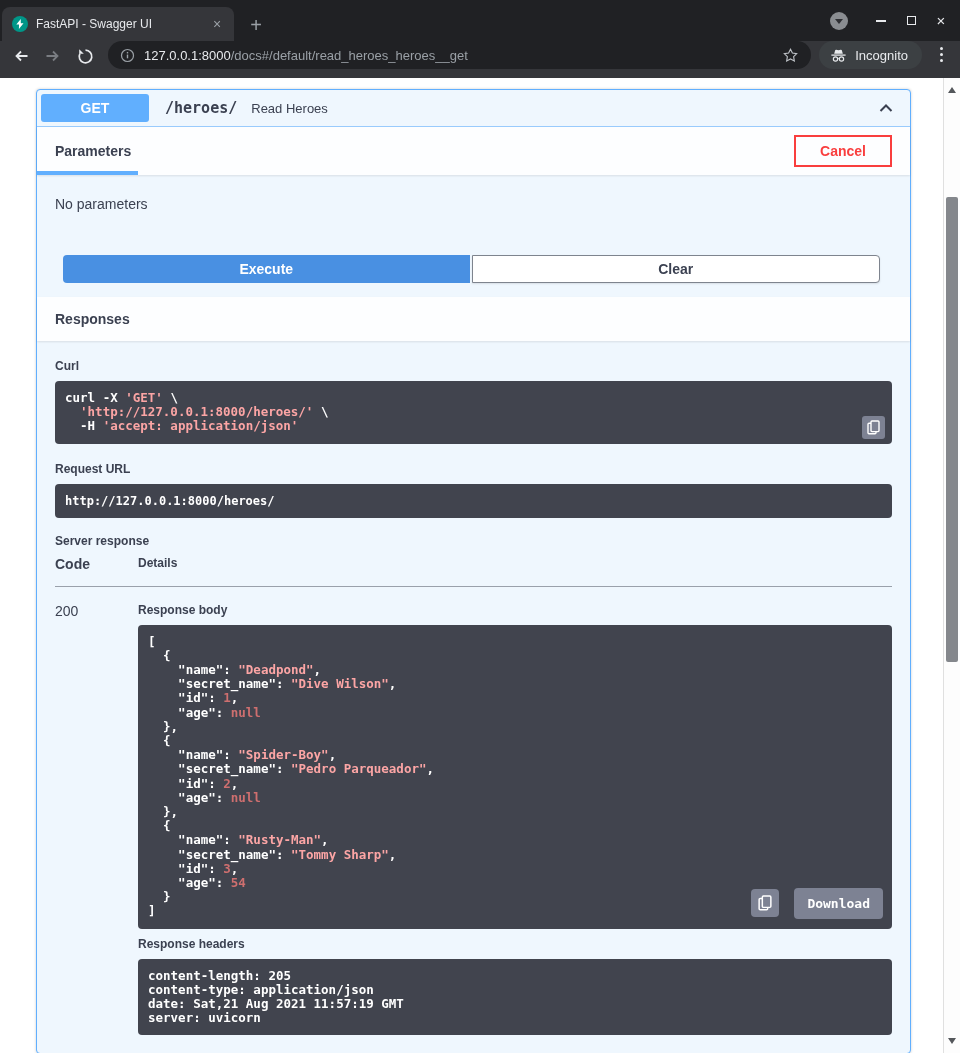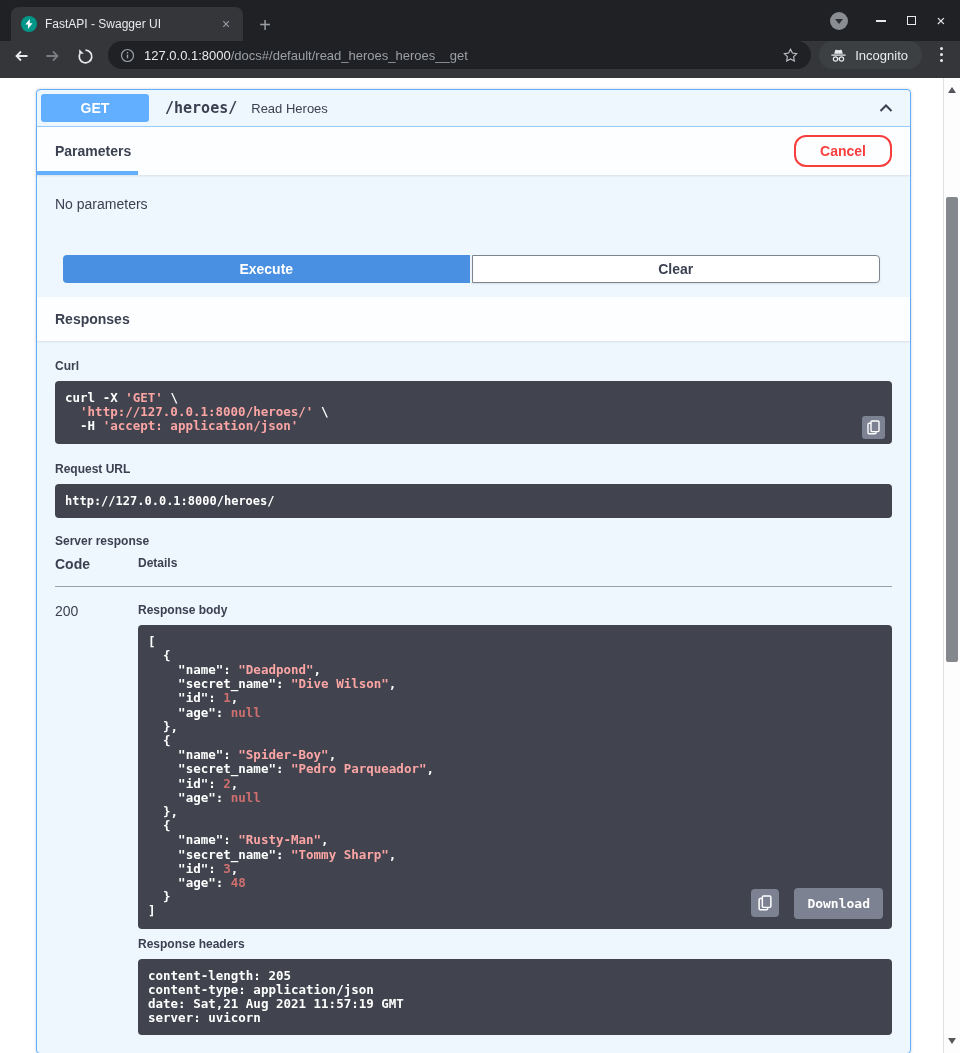--- a/index.html
+++ b/index.html
@@ -3,21 +3,21 @@
 <meta charset="utf-8">
 <style>
   * { box-sizing: border-box; margin: 0; padding: 0; }
   html, body { width: 960px; height: 1053px; overflow: hidden; }
   body { font-family: "Liberation Sans", sans-serif; background: #fff; }
 
   
   .chrome-top { background: #202124; }
   .tabstrip { height: 41px; position: relative; display: flex; align-items: flex-end; }
   .tab { width: 232px; height: 34px; background: #35363a; border-radius: 8px 8px 0 0;
-         margin-left: 11px; display: flex; align-items: center; padding: 0 8px 0 10px; gap: 8px; }
+         margin-left: 2px; display: flex; align-items: center; padding: 0 8px 0 10px; gap: 8px; }
   .favicon { width: 16px; height: 16px; border-radius: 50%; background: #009688;
              display: flex; align-items: center; justify-content: center; flex: none; }
   .tab-title { color: #e8eaed; font-size: 12px; white-space: nowrap; overflow: hidden; flex: 1; }
   .tab-close { color: #9aa0a6; font-size: 14px; width: 18px; height: 18px; display: flex;
                align-items: center; justify-content: center; border-radius: 50%; flex: none; cursor: default; }
   .newtab { color: #9aa0a6; font-size: 20px; width: 28px; height: 28px; display: flex;
             align-items: center; justify-content: center; margin: 0 0 2px 8px; }
   .tabstrip-right { position: absolute; right: 4px; top: 0; height: 41px; display: flex; align-items: center; }
   .tab-search { width: 18px; height: 18px; border-radius: 50%; background: #8a8d91;
                 display: flex; align-items: center; justify-content: center; margin-right: 18px; }
@@ -67,21 +67,21 @@
           color: #3b4151; margin-left: 8px; }
   .summary-desc { font-size: 13px; color: #3b4151; margin-left: 6px; }
   .collapse { margin-left: auto; display: flex; background: none; border: none; }
 
   .section-header { background: rgba(255,255,255,.85); padding: 8px 18px; display: flex; align-items: center;
                     justify-content: space-between; box-shadow: 0 1px 2px rgba(0,0,0,.1);
                     position: relative; min-height: 44px; }
   .tab-underline { position: absolute; left: 0; bottom: 0; width: 101px; height: 4px; background: #61affe; }
   .sec-title { font-size: 14px; font-weight: bold; color: #3b4151; }
   .btn-cancel { border: 2px solid #f93e3e; color: #f93e3e; background: transparent; font-weight: bold;
-                font-size: 14px; padding: 6px 24px; border-radius: 12px; font-family: inherit; cursor: pointer; }
+                font-size: 14px; padding: 6px 24px; border-radius: 0; font-family: inherit; cursor: pointer; }
 
   .params-body { padding: 20px 18px 10px; }
   .no-params { font-size: 14px; color: #3b4151; }
 
   .execute-wrap { display: flex; padding: 32px 30px 14px 26px; gap: 2px; }
   .btn-execute { flex: 1; background: #4990e2; border: none; color: #fff; font-weight: bold; font-size: 14px;
                  border-radius: 4px 0 0 4px; font-family: inherit; height: 28px; cursor: pointer; }
   .btn-clear { flex: 1; background: #fff; border: 1px solid #7e848e; color: #3b4151; font-weight: bold;
                font-size: 14px; border-radius: 0 4px 4px 0; font-family: inherit; height: 28px; cursor: pointer;
                box-shadow: 0 1px 2px rgba(0,0,0,.1); }
@@ -281,21 +281,21 @@
                 <div class="code-line"><span class="tok-p">  {</span></div>
                 <div class="code-line"><span class="tok-p">    "name": </span><span class="tok-s">"Spider-Boy"</span><span class="tok-p">,</span></div>
                 <div class="code-line"><span class="tok-p">    "secret_name": </span><span class="tok-s">"Pedro Parqueador"</span><span class="tok-p">,</span></div>
                 <div class="code-line"><span class="tok-p">    "id": </span><span class="tok-n">2</span><span class="tok-p">,</span></div>
                 <div class="code-line"><span class="tok-p">    "age": </span><span class="tok-n">null</span></div>
                 <div class="code-line"><span class="tok-p">  },</span></div>
                 <div class="code-line"><span class="tok-p">  {</span></div>
                 <div class="code-line"><span class="tok-p">    "name": </span><span class="tok-s">"Rusty-Man"</span><span class="tok-p">,</span></div>
                 <div class="code-line"><span class="tok-p">    "secret_name": </span><span class="tok-s">"Tommy Sharp"</span><span class="tok-p">,</span></div>
                 <div class="code-line"><span class="tok-p">    "id": </span><span class="tok-n">3</span><span class="tok-p">,</span></div>
-                <div class="code-line"><span class="tok-p">    "age": </span><span class="tok-n">48</span></div>
+                <div class="code-line"><span class="tok-p">    "age": </span><span class="tok-n">54</span></div>
                 <div class="code-line"><span class="tok-p">  }</span></div>
                 <div class="code-line"><span class="tok-p">]</span></div>
               </div>
             <div class="block-label response-headers-label">Response headers</div>
             <div class="code-block headers-block">
                 <div class="code-line">content-length: 205</div>
                 <div class="code-line">content-type: application/json</div>
                 <div class="code-line">date: Sat,21 Aug 2021 11:57:19 GMT</div>
                 <div class="code-line">server: uvicorn</div>
               </div>

